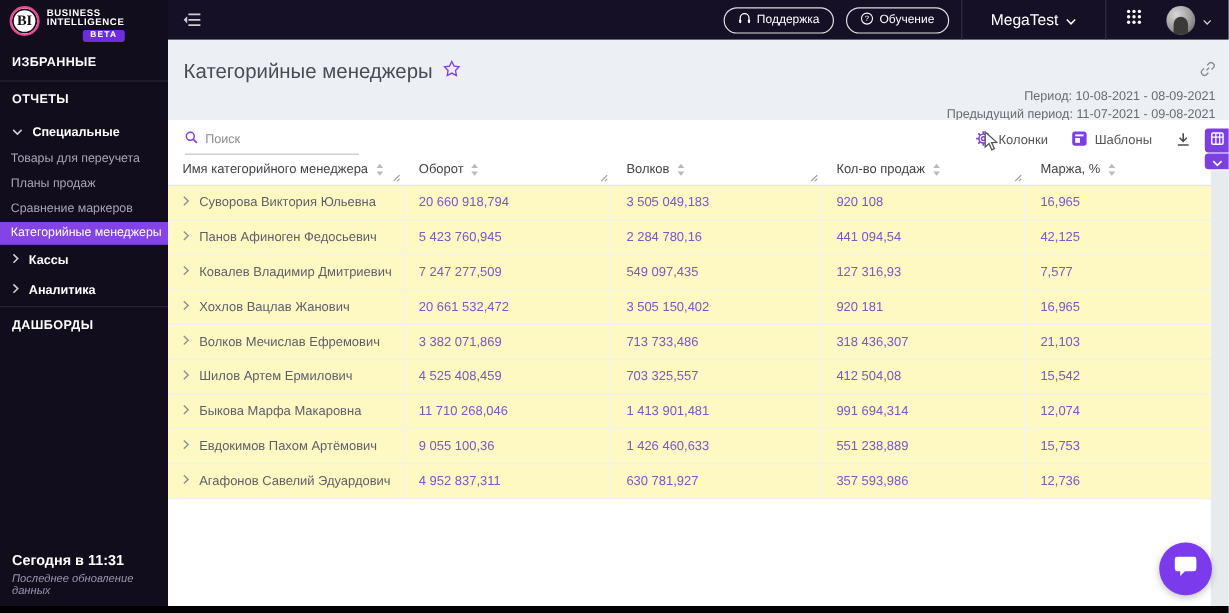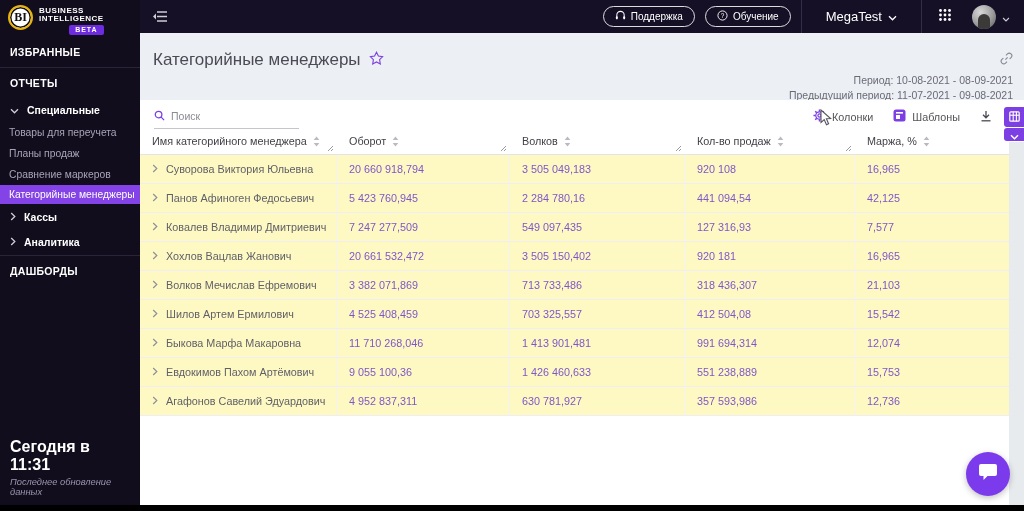--- a/index.html
+++ b/index.html
@@ -19,32 +19,32 @@
   .tb-divider{width:1px;height:100%;background:#332d49;}
   .workspace{display:flex;align-items:center;gap:6px;font-size:13px;font-weight:normal;padding:0 24px;height:100%;cursor:pointer;}
   .apps-cell{display:flex;align-items:center;justify-content:center;height:100%;padding:0 16px;cursor:pointer;}
   .avatar-cell{display:flex;align-items:center;gap:6px;height:100%;padding:0 14px 0 4px;cursor:pointer;}
   .avatar{width:24px;height:24px;border-radius:50%;background:radial-gradient(circle at 35% 30%,#d8d8d8 0%,#9a9a9a 55%,#555 100%);overflow:hidden;position:relative;}
   .avatar::after{content:"";position:absolute;left:6px;top:9px;width:12px;height:15px;border-radius:6px 6px 0 0;background:#3c3a38;}
 
   
   .sidebar{position:absolute;left:0;top:0;width:140px;height:505px;background:var(--sidebar);color:#cfcdd6;z-index:6;}
   .logo-row{display:flex;align-items:flex-start;gap:6px;padding:5px 8px 3px 8px;}
-  .logo-circle{width:25px;height:25px;border-radius:50%;background:#fff;border:2px solid #eab308;box-shadow:inset 0 0 0 1.5px #111;display:flex;align-items:center;justify-content:center;font-family:"Liberation Serif",serif;font-weight:bold;font-size:12px;color:#111;}
+  .logo-circle{width:25px;height:25px;border-radius:50%;background:#fff;border:2px solid #ec4899;box-shadow:inset 0 0 0 1.5px #111;display:flex;align-items:center;justify-content:center;font-family:"Liberation Serif",serif;font-weight:bold;font-size:12px;color:#111;}
   .logo-text{display:flex;flex-direction:column;line-height:8px;padding-top:2px;}
   .logo-text .l1,.logo-text .l2{font-size:8px;font-weight:bold;letter-spacing:.5px;color:#fff;}
   .beta-badge{align-self:flex-end;background:var(--badge);color:#fff;font-size:7px;font-weight:bold;letter-spacing:1px;padding:1px 6px;border-radius:2px;margin-top:2px;}
   .nav-home{display:flex;align-items:center;gap:8px;padding:9px 10px 8px 10px;font-size:10.5px;color:#d6d3de;cursor:pointer;}
   .side-section{padding:8px 10px;font-size:10.5px;font-weight:bold;color:#fff;letter-spacing:.3px;cursor:pointer;}
   .side-divider{height:1px;background:#2a2438;margin:1px 0;}
   .group-row{display:flex;align-items:center;gap:8px;padding:7px 10px 6px 10px;font-size:10.5px;font-weight:bold;color:#fff;cursor:pointer;}
   .sub-item{padding:5px 10px 5px 9px;font-size:10.3px;color:#a9a3b8;cursor:pointer;white-space:nowrap;}
   .sub-item.selected{background:var(--selected);color:#fff;padding-top:4px;padding-bottom:4px;}
   .side-footer{position:absolute;left:0;bottom:8px;padding:0 10px;}
-  .side-footer .time{font-size:16px;font-weight:bold;color:#fff;margin-bottom:3px;}
+  .side-footer .time{font-size:12px;font-weight:bold;color:#fff;margin-bottom:3px;}
   .side-footer .label{font-size:9.3px;font-style:italic;color:#9a93ad;}
 
   
   .main{position:absolute;left:140px;top:33px;right:0;bottom:6px;background:var(--pagebg);}
   .title-row{display:flex;align-items:center;gap:8px;padding:17px 0 0 13px;}
   .page-title{font-size:17px;color:#4b4b55;}
   .period-block{position:absolute;right:11px;top:18px;text-align:right;}
   .link-icon{display:inline-block;margin-bottom:4px;cursor:pointer;}
   .period-line{font-size:10.5px;color:#6b6b76;line-height:15px;}
 

